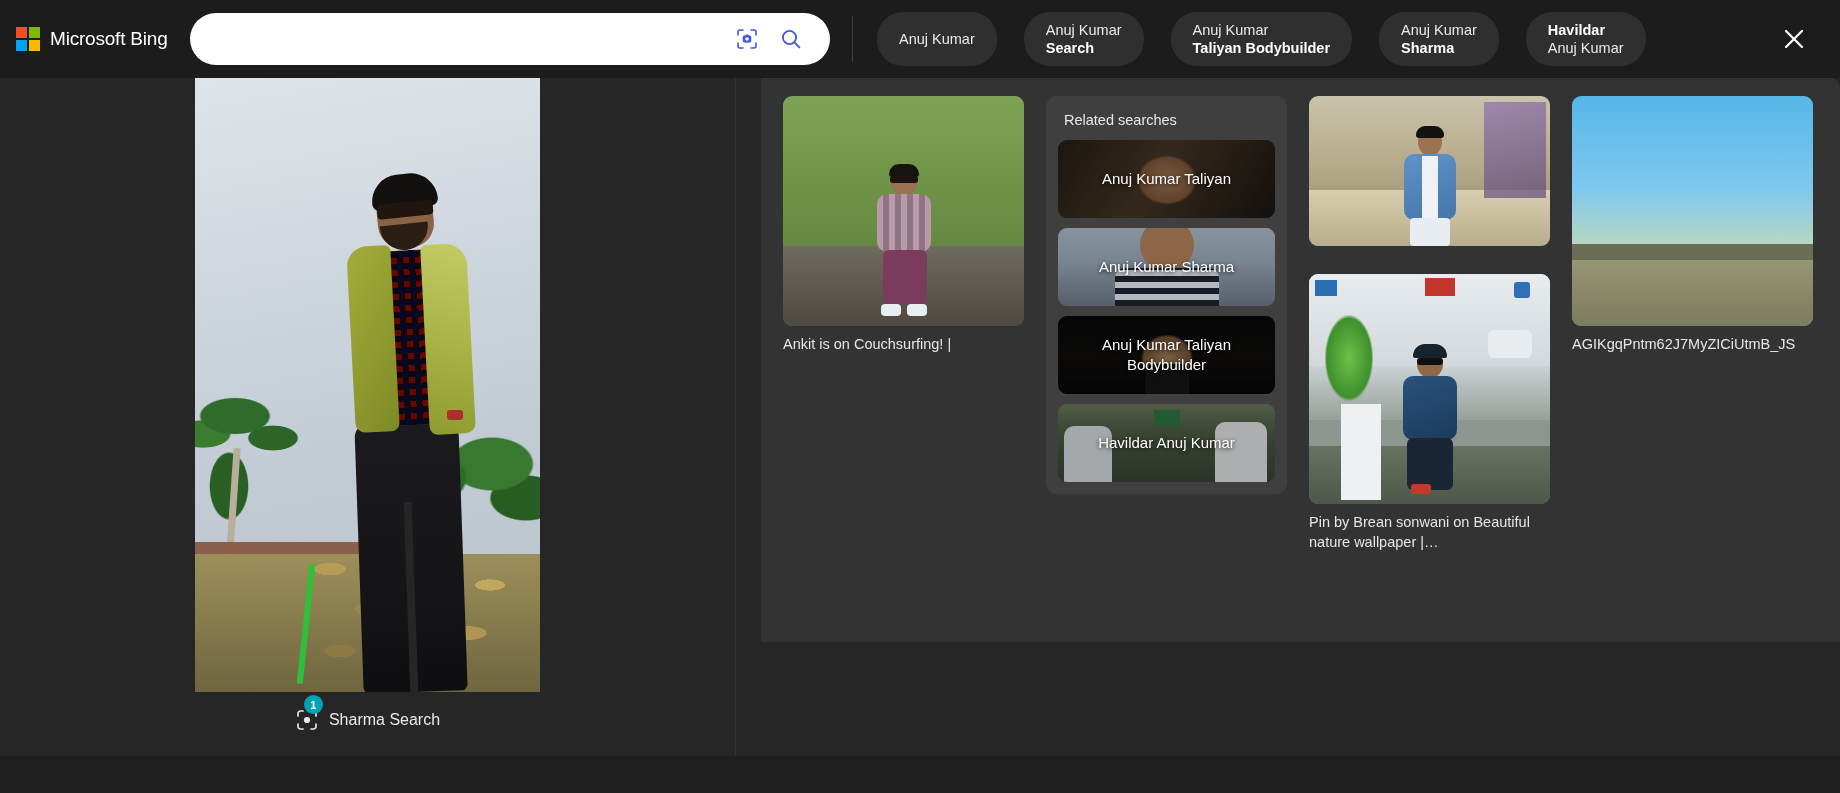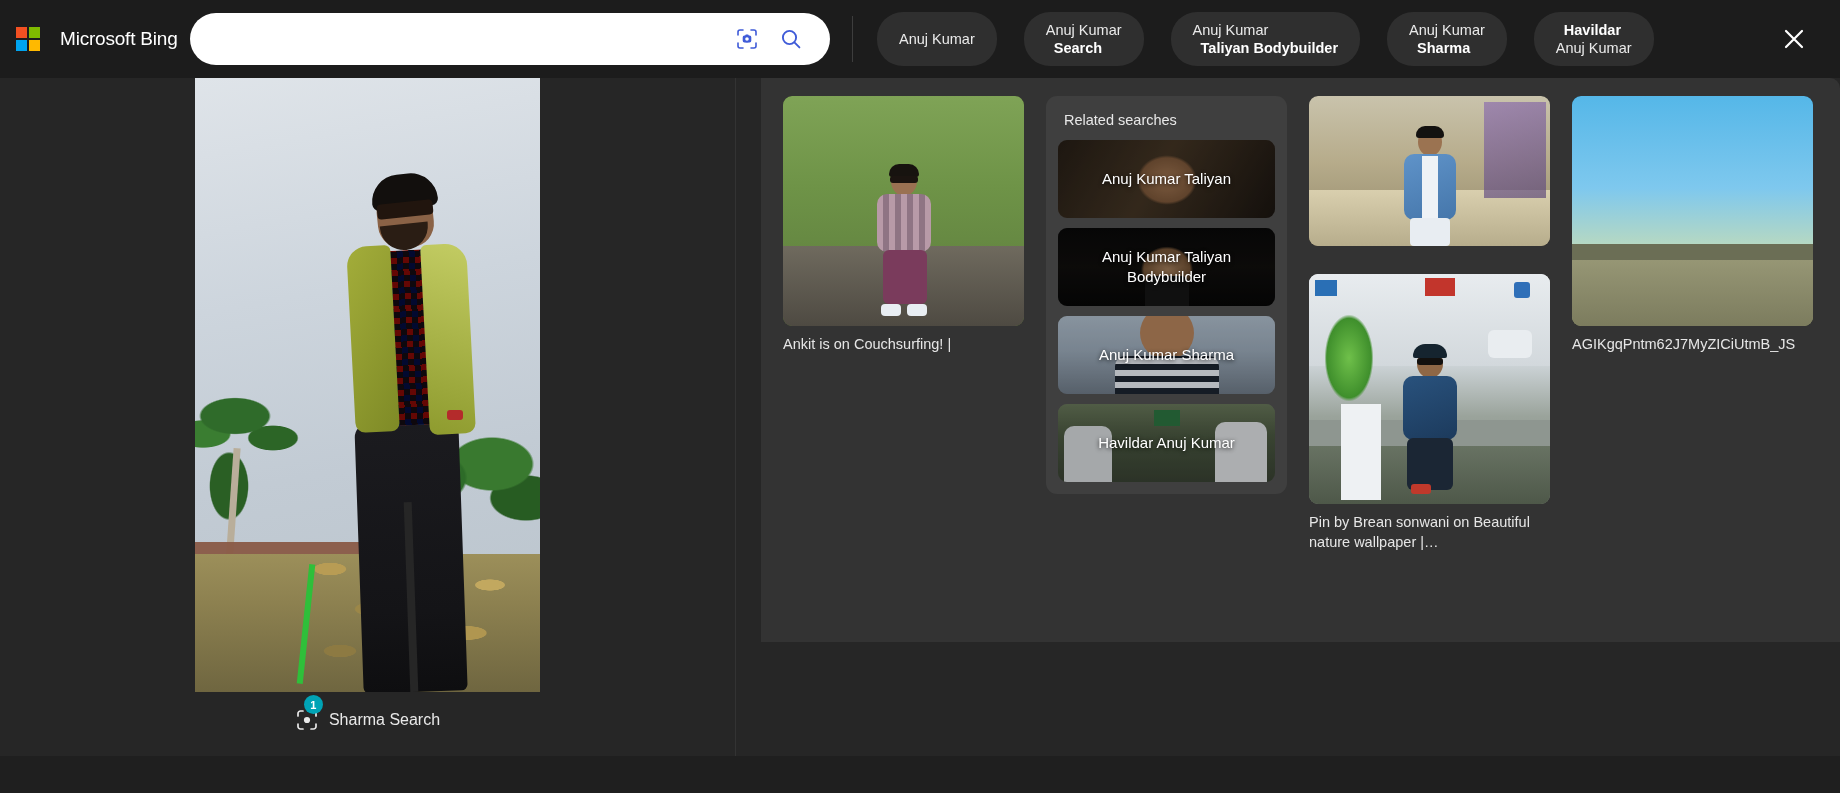--- a/index.html
+++ b/index.html
@@ -21,21 +21,21 @@
     width: 1840px;
     height: 78px;
     background: #1c1c1c;
     display: flex;
     align-items: center;
   }
 
   .brand {
     display: flex;
     align-items: center;
-    gap: 20px;
+    gap: 10px;
     margin-left: 16px;
     width: 152px;
     flex: none;
     cursor: pointer;
   }
   .ms-logo {
     width: 24px; height: 24px;
     display: grid;
     grid-template-columns: 11px 11px;
     grid-template-rows: 11px 11px;
@@ -122,21 +122,21 @@
     justify-content: center;
     cursor: pointer;
     white-space: nowrap;
     flex: none;
   }
   .chip .l1, .chip .l2 {
     color: #eaeaea;
     font-size: 14.5px;
     line-height: 18px;
   }
-  .chip .bold { font-weight: 700; color: #ffffff; margin-left: 8px; }
+  .chip .bold { font-weight: 700; color: #ffffff; }
 
   .close-btn {
     width: 56px; height: 56px;
     margin-left: auto;
     margin-right: 18px;
     display: flex;
     align-items: center;
     justify-content: center;
     border: none;
     background: transparent;
@@ -608,33 +608,33 @@
           <div class="rs-title">Related searches</div>
 
           <div class="rs-item">
             <div class="rs-bg" style="background:linear-gradient(120deg,#2a2118 0%,#4a3a28 45%,#1d1712 100%)"></div>
             <div style="position:absolute;left:50%;transform:translateX(-50%);top:-4px;width:96px;height:86px;background:radial-gradient(ellipse 48px 40px at 48px 44px,#b0815a 0%,#8a6140 55%,transparent 62%)"></div>
             <div class="rs-shade"></div>
             <div class="rs-label">Anuj Kumar Taliyan</div>
           </div>
 
           <div class="rs-item">
+            <div class="rs-bg" style="background:linear-gradient(to bottom,#aebdcb 0%,#9aa9b8 45%,#6f7b88 100%)"></div>
+            <div style="position:absolute;left:50%;transform:translateX(-50%);top:-10px;width:54px;height:54px;background:#b5835c;border-radius:50%"></div>
+            <div style="position:absolute;left:50%;transform:translateX(-50%);bottom:0;width:104px;height:38px;background:repeating-linear-gradient(0deg,#1c2430 0 6px,#e8eef4 6px 12px);border-radius:10px 10px 0 0"></div>
+            <div class="rs-shade" style="background:rgba(0,0,0,0.22)"></div>
+            <div class="rs-label">Anuj Kumar Sharma</div>
+          </div>
+
+          <div class="rs-item">
             <div class="rs-bg" style="background:linear-gradient(180deg,#0b0b0b 0%,#141210 50%,#080808 100%)"></div>
             <div style="position:absolute;left:50%;transform:translateX(-50%);top:2px;width:84px;height:80px;background:radial-gradient(ellipse 42px 38px at 42px 40px,#c79a70 0%,#8f6743 55%,transparent 62%)"></div>
             <div style="position:absolute;left:50%;transform:translateX(-50%);bottom:0;width:44px;height:30px;background:#1b1b1b;border-radius:8px 8px 0 0"></div>
             <div class="rs-shade" style="background:rgba(0,0,0,0.38)"></div>
             <div class="rs-label">Anuj Kumar Taliyan Bodybuilder</div>
-          </div>
-
-          <div class="rs-item">
-            <div class="rs-bg" style="background:linear-gradient(to bottom,#aebdcb 0%,#9aa9b8 45%,#6f7b88 100%)"></div>
-            <div style="position:absolute;left:50%;transform:translateX(-50%);top:-10px;width:54px;height:54px;background:#b5835c;border-radius:50%"></div>
-            <div style="position:absolute;left:50%;transform:translateX(-50%);bottom:0;width:104px;height:38px;background:repeating-linear-gradient(0deg,#1c2430 0 6px,#e8eef4 6px 12px);border-radius:10px 10px 0 0"></div>
-            <div class="rs-shade" style="background:rgba(0,0,0,0.22)"></div>
-            <div class="rs-label">Anuj Kumar Sharma</div>
           </div>
 
           <div class="rs-item">
             <div class="rs-bg" style="background:linear-gradient(to bottom,#6d7d5e 0%,#4e5c44 40%,#3b4535 100%)"></div>
             <div style="position:absolute;left:6px;bottom:0;width:48px;height:56px;background:#dfe3e6;border-radius:10px 10px 0 0"></div>
             <div style="position:absolute;right:8px;bottom:0;width:52px;height:60px;background:#e8ebee;border-radius:10px 10px 0 0"></div>
             <div style="position:absolute;left:50%;transform:translateX(-50%);top:6px;width:26px;height:16px;background:#2f7a44"></div>
             <div class="rs-shade" style="background:rgba(0,0,0,0.26)"></div>
             <div class="rs-label">Havildar Anuj Kumar</div>
           </div>

